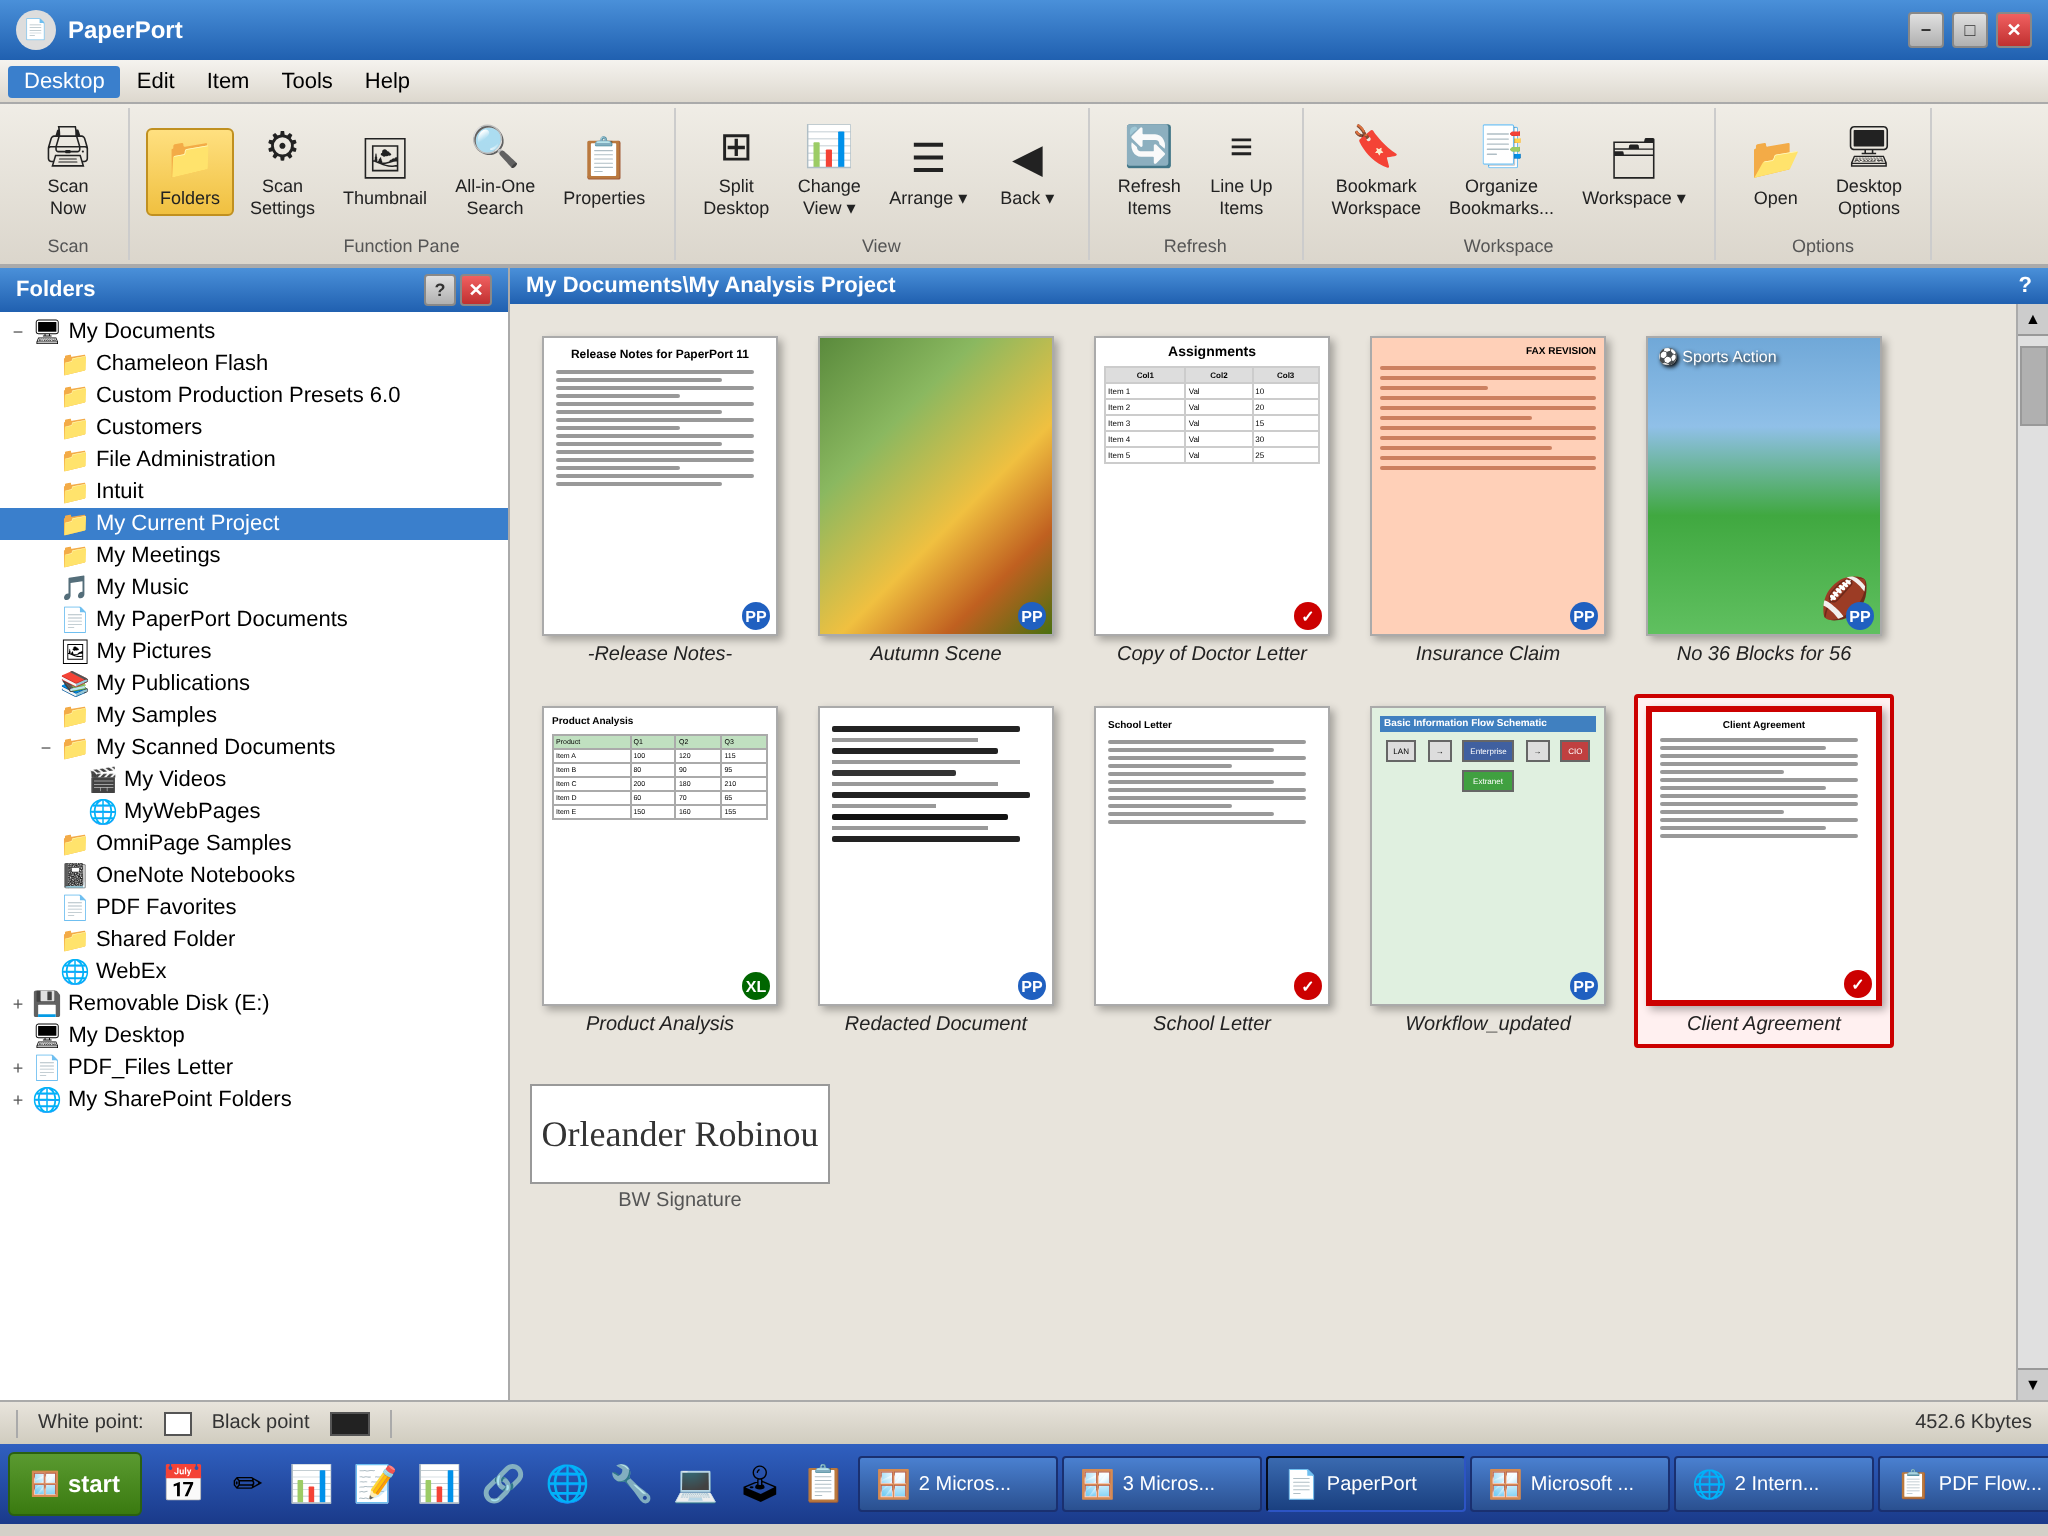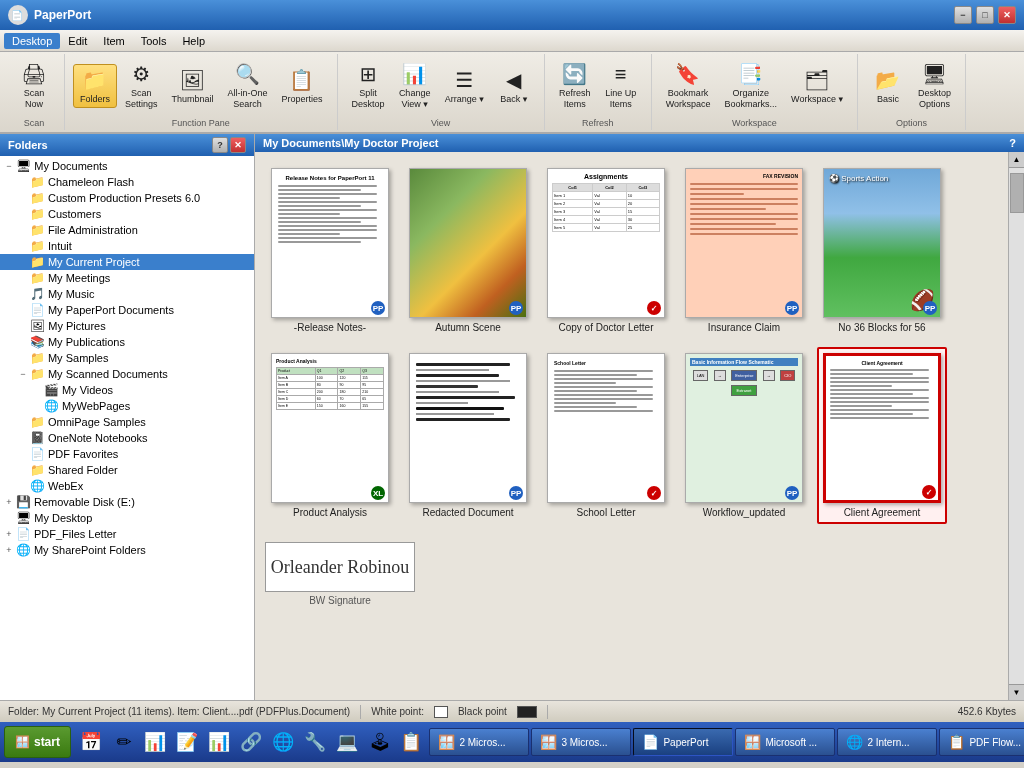--- a/index.html
+++ b/index.html
@@ -48,21 +48,21 @@
 
     
     .content-area { flex: 1; display: flex; flex-direction: column; background: #f0ede6; }
     .content-header { background: linear-gradient(to bottom, #4a90d9, #2060b0); color: white; padding: 3px 8px; font-weight: bold; font-size: 11px; display: flex; align-items: center; justify-content: space-between; }
     .content-body { flex: 1; overflow-y: auto; overflow-x: hidden; padding: 10px; display: flex; flex-wrap: wrap; gap: 8px; align-content: flex-start; background: #e8e4dc; }
 
     
     .doc-item { display: flex; flex-direction: column; align-items: center; width: 130px; cursor: pointer; padding: 4px; border: 2px solid transparent; border-radius: 2px; }
     .doc-item.selected-red { border-color: #cc0000; background: #fff0f0; }
     .doc-thumb { width: 118px; height: 150px; border: 1px solid #aaa; background: white; overflow: hidden; display: flex; align-items: center; position: relative; box-shadow: 2px 2px 4px rgba(0,0,0,0.3); }
-    .doc-label { margin-top: 4px; font-size: 10px; text-align: left; color: #222; max-width: 130px; word-break: break-word; }
+    .doc-label { margin-top: 4px; font-size: 10px; text-align: left; color: #222; max-width: 130px; word-break: break-word; font-style: italic; }
     .doc-badge { position: absolute; bottom: 2px; right: 3px; width: 14px; height: 14px; border-radius: 50%; display: flex; align-items: center; justify-content: center; font-size: 8px; color: white; font-weight: bold; }
     .doc-badge.blue { background: #2060c0; }
     .doc-badge.red { background: #cc0000; }
     .doc-badge.green { background: #006600; }
     .thumb-line { height: 2px; background: #999; margin: 2px 0; border-radius: 1px; }
     .thumb-line.short { width: 60%; }
     .thumb-line.med { width: 80%; }
     .thumb-line.long { width: 95%; }
     .thumb-photo { width: 100%; height: 100%; background: linear-gradient(135deg, #5a8a3c 0%, #8ab860 30%, #f0c040 60%, #c06020 80%, #4a7010 100%); }
     .thumb-sports { width: 100%; height: 100%; background: linear-gradient(to bottom, #70a8d8 0%, #90c0e8 30%, #40a840 60%, #60c060 100%); position: relative; }
@@ -202,21 +202,21 @@
           <span>Workspace ▾</span>
         </div>
       </div>
       <div class="ribbon-group-label">Workspace</div>
     </div>
 
     <div class="ribbon-group">
       <div class="ribbon-buttons">
         <div class="ribbon-btn">
           <span class="ribbon-btn-icon">📂</span>
-          <span>Basic</span>
+          <span>Open</span>
         </div>
         <div class="ribbon-btn">
           <span class="ribbon-btn-icon">🖥</span>
           <span>Desktop<br>Options</span>
         </div>
       </div>
       <div class="ribbon-group-label">Options</div>
     </div>
   </div>
 </div>
@@ -355,21 +355,21 @@
       <div class="tree-item tree-level-0">
         <span class="tree-expand">+</span>
         <span class="tree-icon">🌐</span>
         <span class="tree-label">My SharePoint Folders</span>
       </div>
     </div>
   </div>
 
   <div class="content-area">
     <div class="content-header">
-      <span>My Documents\My Doctor Project</span>
+      <span>My Documents\My Analysis Project</span>
       <span style="cursor:pointer;">?</span>
     </div>
     <div style="display:flex;flex:1;overflow:hidden;">
       <div class="content-body">
 
         <div class="doc-item">
           <div class="doc-thumb">
             <div style="width:100%;height:100%;padding:6px;background:white;">
               <div style="font-size:6px;font-weight:bold;margin-bottom:4px;text-align:center;">Release Notes for PaperPort 11</div>
               <div class="thumb-line long" style="margin:2px 0;"></div>
@@ -625,21 +625,20 @@
         <div style="flex:1;background:#e0e0e0;position:relative;">
           <div style="width:14px;height:40px;background:#b0b0b0;border:1px solid #999;position:absolute;top:5px;left:1px;cursor:pointer;"></div>
         </div>
         <div style="height:16px;background:#ccc;border-top:1px solid #999;display:flex;align-items:center;justify-content:center;cursor:pointer;font-size:8px;">▼</div>
       </div>
     </div>
   </div>
 </div>
 
 <div class="status-bar">
-  <span>Folder: My Current Project (11 items). Item: Client....pdf (PDFPlus.Document)</span>
   <div class="status-divider"></div>
   <span>White point:</span>
   <div style="width:14px;height:12px;background:white;border:1px solid #555;"></div>
   <span>Black point</span>
   <div class="status-black-box"></div>
   <div class="status-divider"></div>
   <span style="margin-left:auto;">452.6 Kbytes</span>
 </div>
 
 <div class="taskbar">

